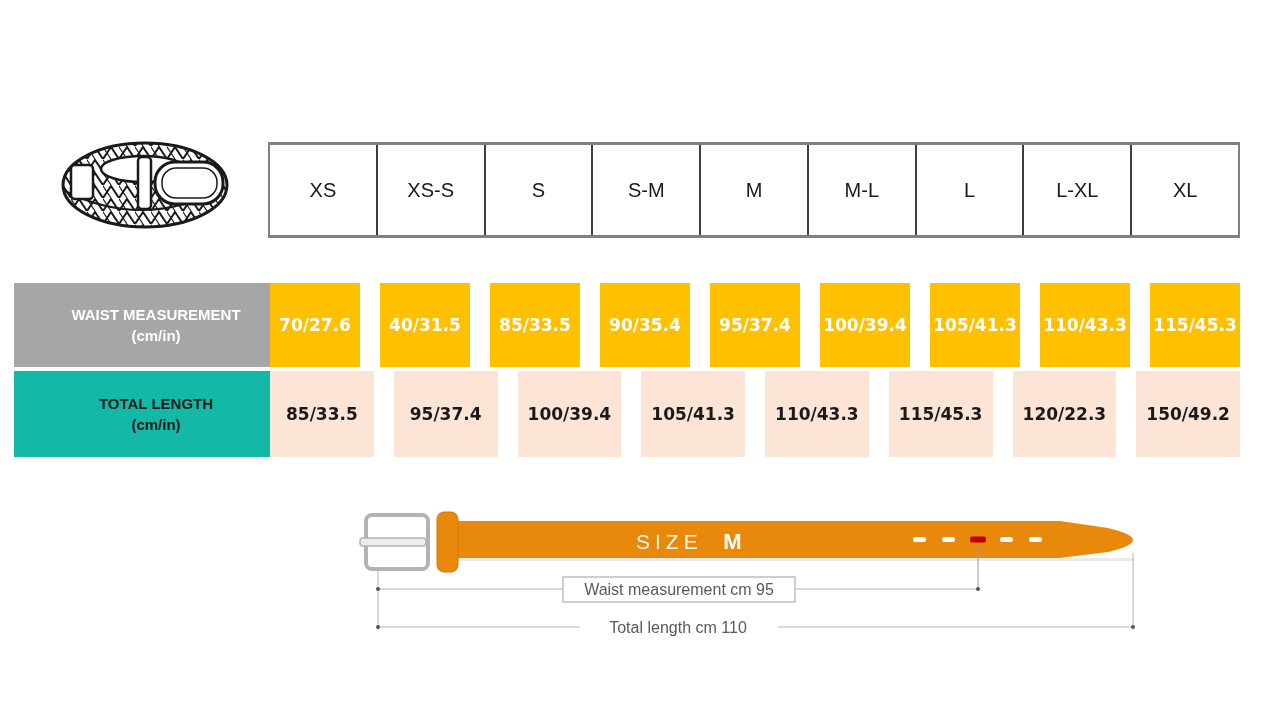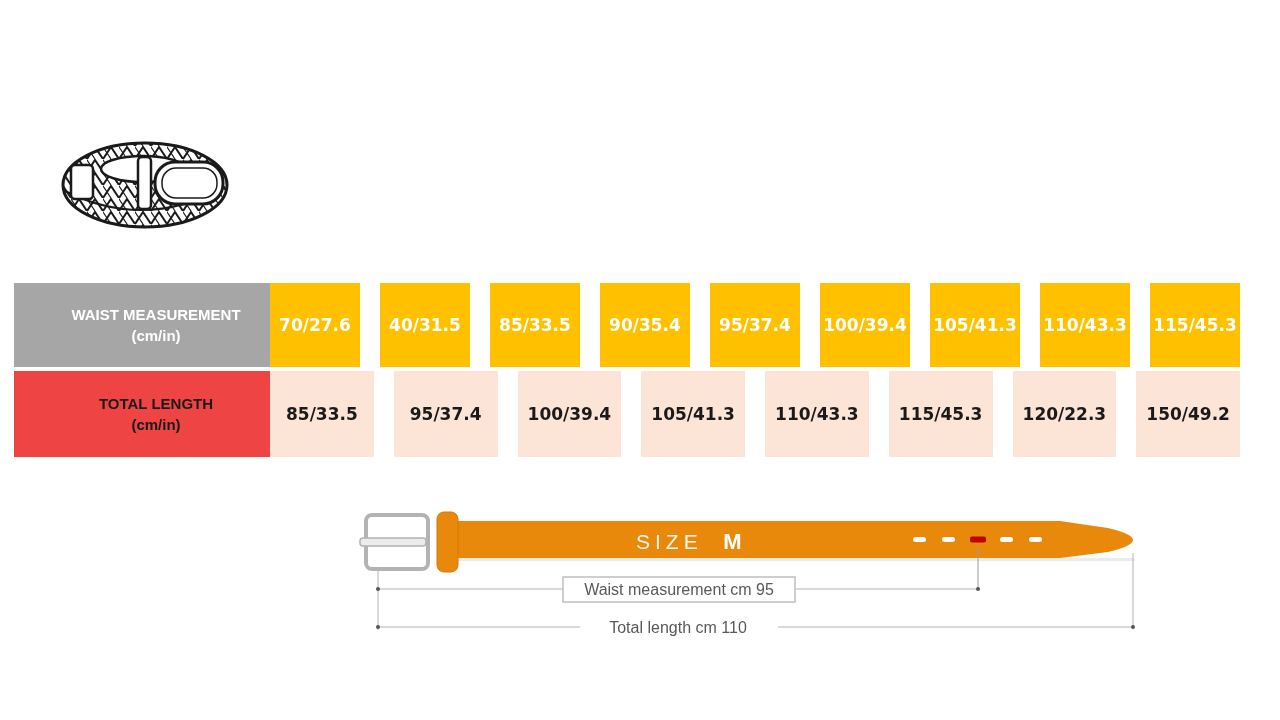--- a/index.html
+++ b/index.html
@@ -19,21 +19,21 @@
     font-size:20px;color:#1a1a1a;border-right:2px solid #3d3d3d;
   }
   .size-cell:last-child{border-right:none;}
   
   .row-label{
     position:absolute;left:14px;width:284px;display:flex;flex-direction:column;
     align-items:center;justify-content:center;text-align:center;
     font-weight:bold;font-size:15px;line-height:1.4;
   }
   .row-label.waist{top:283px;height:84px;background:#a6a6a6;color:#ffffff;}
-  .row-label.total{top:371px;height:86px;background:#ef4444;color:#1a1a1a;}
+  .row-label.total{top:371px;height:86px;background:#14b8a6;color:#1a1a1a;}
   
   .value-row{
     position:absolute;left:270px;width:970px;display:flex;gap:20px;
   }
   .value-row.waist{top:283px;height:84px;}
   .value-row.total{top:371px;height:86px;}
   .value-cell{
     flex:1;display:flex;align-items:center;justify-content:center;
     font-family:"DejaVu Sans",sans-serif;font-weight:bold;font-size:17px;
   }
@@ -59,20 +59,31 @@
     </defs>
     <ellipse cx="90" cy="52" rx="82" ry="42" fill="url(#braidP)" stroke="#1a1a1a" stroke-width="3"></ellipse>
     <path d="M 10 58 Q 90 98 170 54" fill="none" stroke="#1a1a1a" stroke-width="2"></path>
     <ellipse cx="88" cy="36" rx="42" ry="13" fill="#ffffff" stroke="#1a1a1a" stroke-width="2.5"></ellipse>
     <rect x="16" y="32" width="22" height="34" rx="4" fill="#ffffff" stroke="#1a1a1a" stroke-width="2.5"></rect>
     <rect x="83" y="24" width="13" height="52" rx="4" fill="#ffffff" stroke="#1a1a1a" stroke-width="2.5"></rect>
     <rect x="100" y="29" width="68" height="42" rx="20" fill="#ffffff" stroke="#1a1a1a" stroke-width="3"></rect>
     <rect x="107" y="35" width="55" height="30" rx="14" fill="none" stroke="#1a1a1a" stroke-width="1.5"></rect>
   </svg>
 
+  <div class="size-header">
+    <div class="size-cell">XS</div>
+    <div class="size-cell">XS-S</div>
+    <div class="size-cell">S</div>
+    <div class="size-cell">S-M</div>
+    <div class="size-cell">M</div>
+    <div class="size-cell">M-L</div>
+    <div class="size-cell">L</div>
+    <div class="size-cell">L-XL</div>
+    <div class="size-cell">XL</div>
+  </div>
 
   <div class="row-label waist">
     <span>WAIST MEASUREMENT</span>
     <span>(cm/in)</span>
   </div>
   <div class="row-label total">
     <span>TOTAL LENGTH</span>
     <span>(cm/in)</span>
   </div>
 

